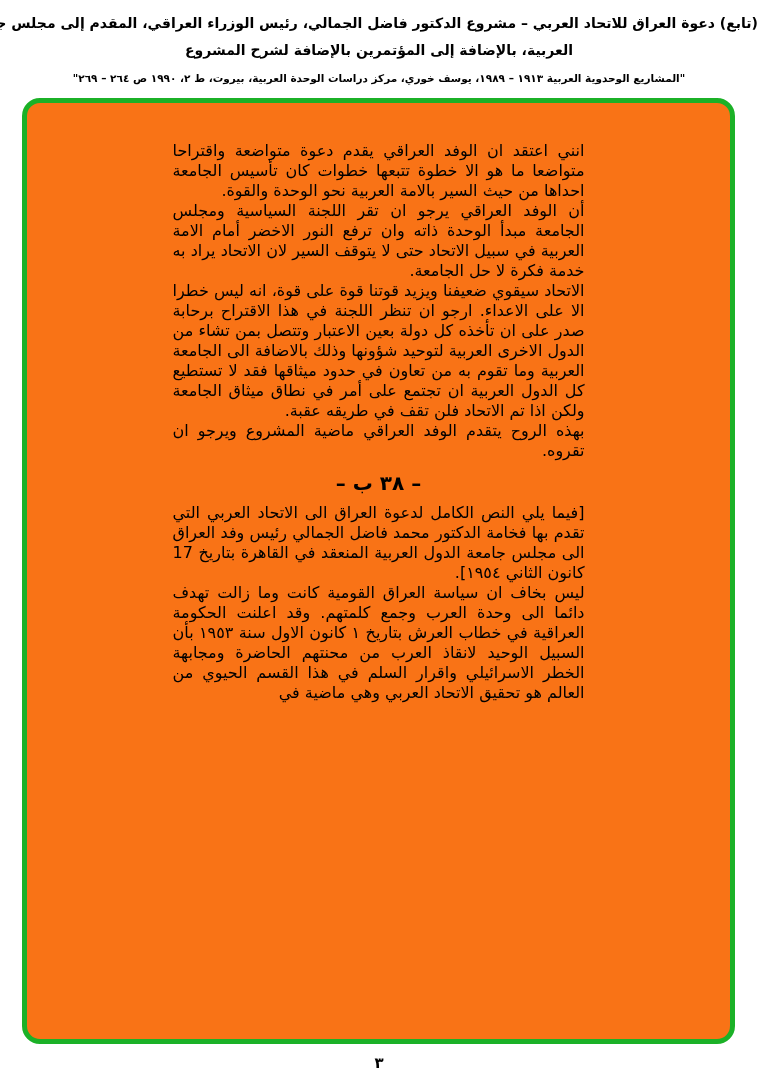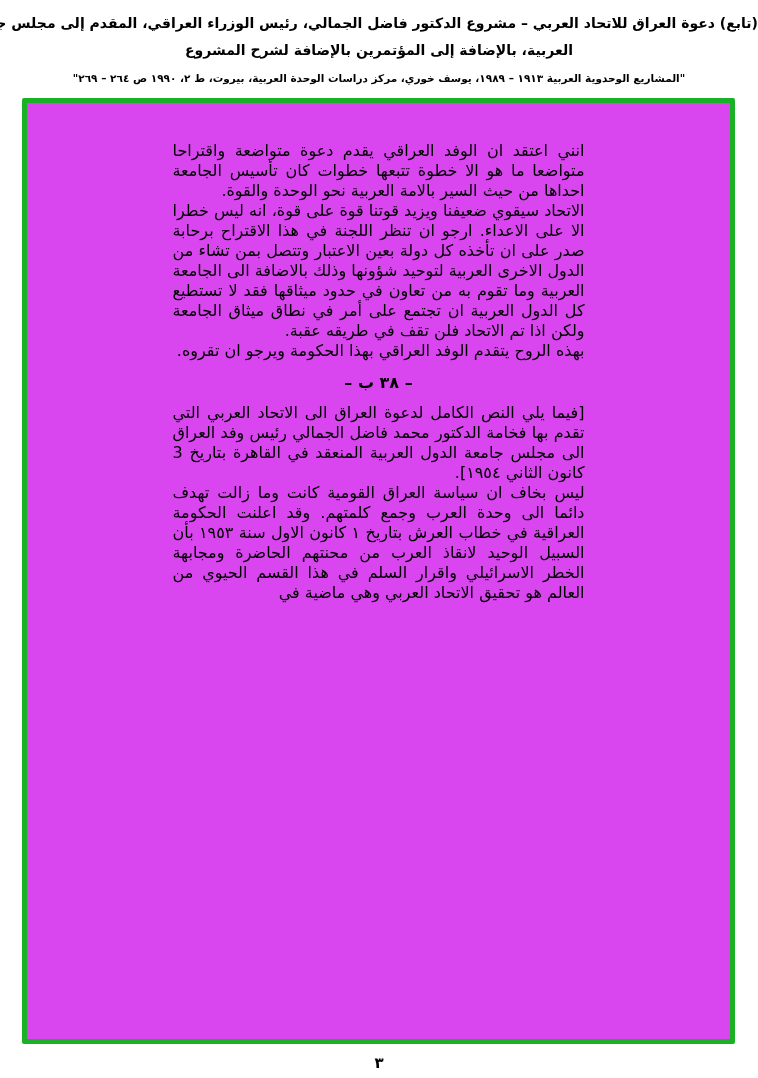--- a/index.html
+++ b/index.html
@@ -35,39 +35,39 @@
     white-space: nowrap;
     overflow: hidden;
   }
   .frame {
     position: absolute;
     top: 98px;
     left: 22px;
     right: 23px;
     bottom: 34px;
     border: 5px solid #1bb127;
-    border-radius: 2px;
-    background: #d946ef;
+    border-radius: 18px;
+    background: #f97316;
   }
   .text-column {
     width: 412px;
     margin: 38px auto 0 auto;
     font-size: 16px;
     line-height: 20px;
     text-align: justify;
     direction: rtl;
   }
   .text-column p {
     margin: 0;
     padding: 0;
   }
   .section-heading {
     text-align: center;
     font-weight: bold;
-    font-size: 16px;
+    font-size: 20px;
     margin: 12px 0 10px 0;
   }
   .page-number {
     position: absolute;
     bottom: 6px;
     left: 0;
     right: 0;
     text-align: center;
     font-weight: bold;
     font-size: 15px;
@@ -80,23 +80,24 @@
 
   <header class="doc-header">
     <div class="title-line">(تابع) دعوة العراق للاتحاد العربي – مشروع الدكتور فاضل الجمالي، رئيس الوزراء العراقي، المقدم إلى مجلس جامعة الدول</div>
     <div class="title-line">العربية، بالإضافة إلى المؤتمرين بالإضافة لشرح المشروع</div>
     <div class="source-line">"المشاريع الوحدوية العربية ١٩١٣ – ١٩٨٩، يوسف خوري، مركز دراسات الوحدة العربية، بيروت، ط ٢، ١٩٩٠ ص ٢٦٤ – ٢٦٩"</div>
   </header>
 
   <div class="frame" style="border-color: rgb(27, 177, 39);">
     <div class="text-column">
       <p>انني اعتقد ان الوفد العراقي يقدم دعوة متواضعة واقتراحا متواضعا ما هو الا خطوة تتبعها خطوات كان تأسيس الجامعة احداها من حيث السير بالامة العربية نحو الوحدة والقوة.</p>
+      <p>أن الوفد العراقي يرجو ان تقر اللجنة السياسية ومجلس الجامعة مبدأ الوحدة ذاته وان ترفع النور الاخضر أمام الامة العربية في سبيل الاتحاد حتى لا يتوقف السير لان الاتحاد يراد به خدمة فكرة لا حل الجامعة.</p>
       <p>الاتحاد سيقوي ضعيفنا ويزيد قوتنا قوة على قوة، انه ليس خطرا الا على الاعداء. ارجو ان تنظر اللجنة في هذا الاقتراح برحابة صدر على ان تأخذه كل دولة بعين الاعتبار وتتصل بمن تشاء من الدول الاخرى العربية لتوحيد شؤونها وذلك بالاضافة الى الجامعة العربية وما تقوم به من تعاون في حدود ميثاقها فقد لا تستطيع كل الدول العربية ان تجتمع على أمر في نطاق ميثاق الجامعة ولكن اذا تم الاتحاد فلن تقف في طريقه عقبة.</p>
-      <p>بهذه الروح يتقدم الوفد العراقي بهذا الحكومة ويرجو ان تقروه.</p>
+      <p>بهذه الروح يتقدم الوفد العراقي ماضية المشروع ويرجو ان تقروه.</p>
       <div class="section-heading">– ٣٨ ب –</div>
-      <p>[فيما يلي النص الكامل لدعوة العراق الى الاتحاد العربي التي تقدم بها فخامة الدكتور محمد فاضل الجمالي رئيس وفد العراق الى مجلس جامعة الدول العربية المنعقد في القاهرة بتاريخ 3 كانون الثاني ١٩٥٤].</p>
+      <p>[فيما يلي النص الكامل لدعوة العراق الى الاتحاد العربي التي تقدم بها فخامة الدكتور محمد فاضل الجمالي رئيس وفد العراق الى مجلس جامعة الدول العربية المنعقد في القاهرة بتاريخ 17 كانون الثاني ١٩٥٤].</p>
       <p>ليس بخاف ان سياسة العراق القومية كانت وما زالت تهدف دائما الى وحدة العرب وجمع كلمتهم. وقد اعلنت الحكومة العراقية في خطاب العرش بتاريخ ١ كانون الاول سنة ١٩٥٣ بأن السبيل الوحيد لانقاذ العرب من محنتهم الحاضرة ومجابهة الخطر الاسرائيلي واقرار السلم في هذا القسم الحيوي من العالم هو تحقيق الاتحاد العربي وهي ماضية في</p>
     </div>
   </div>
 
   <div class="page-number">٣</div>
 
 </div>
 
 </body></html>

